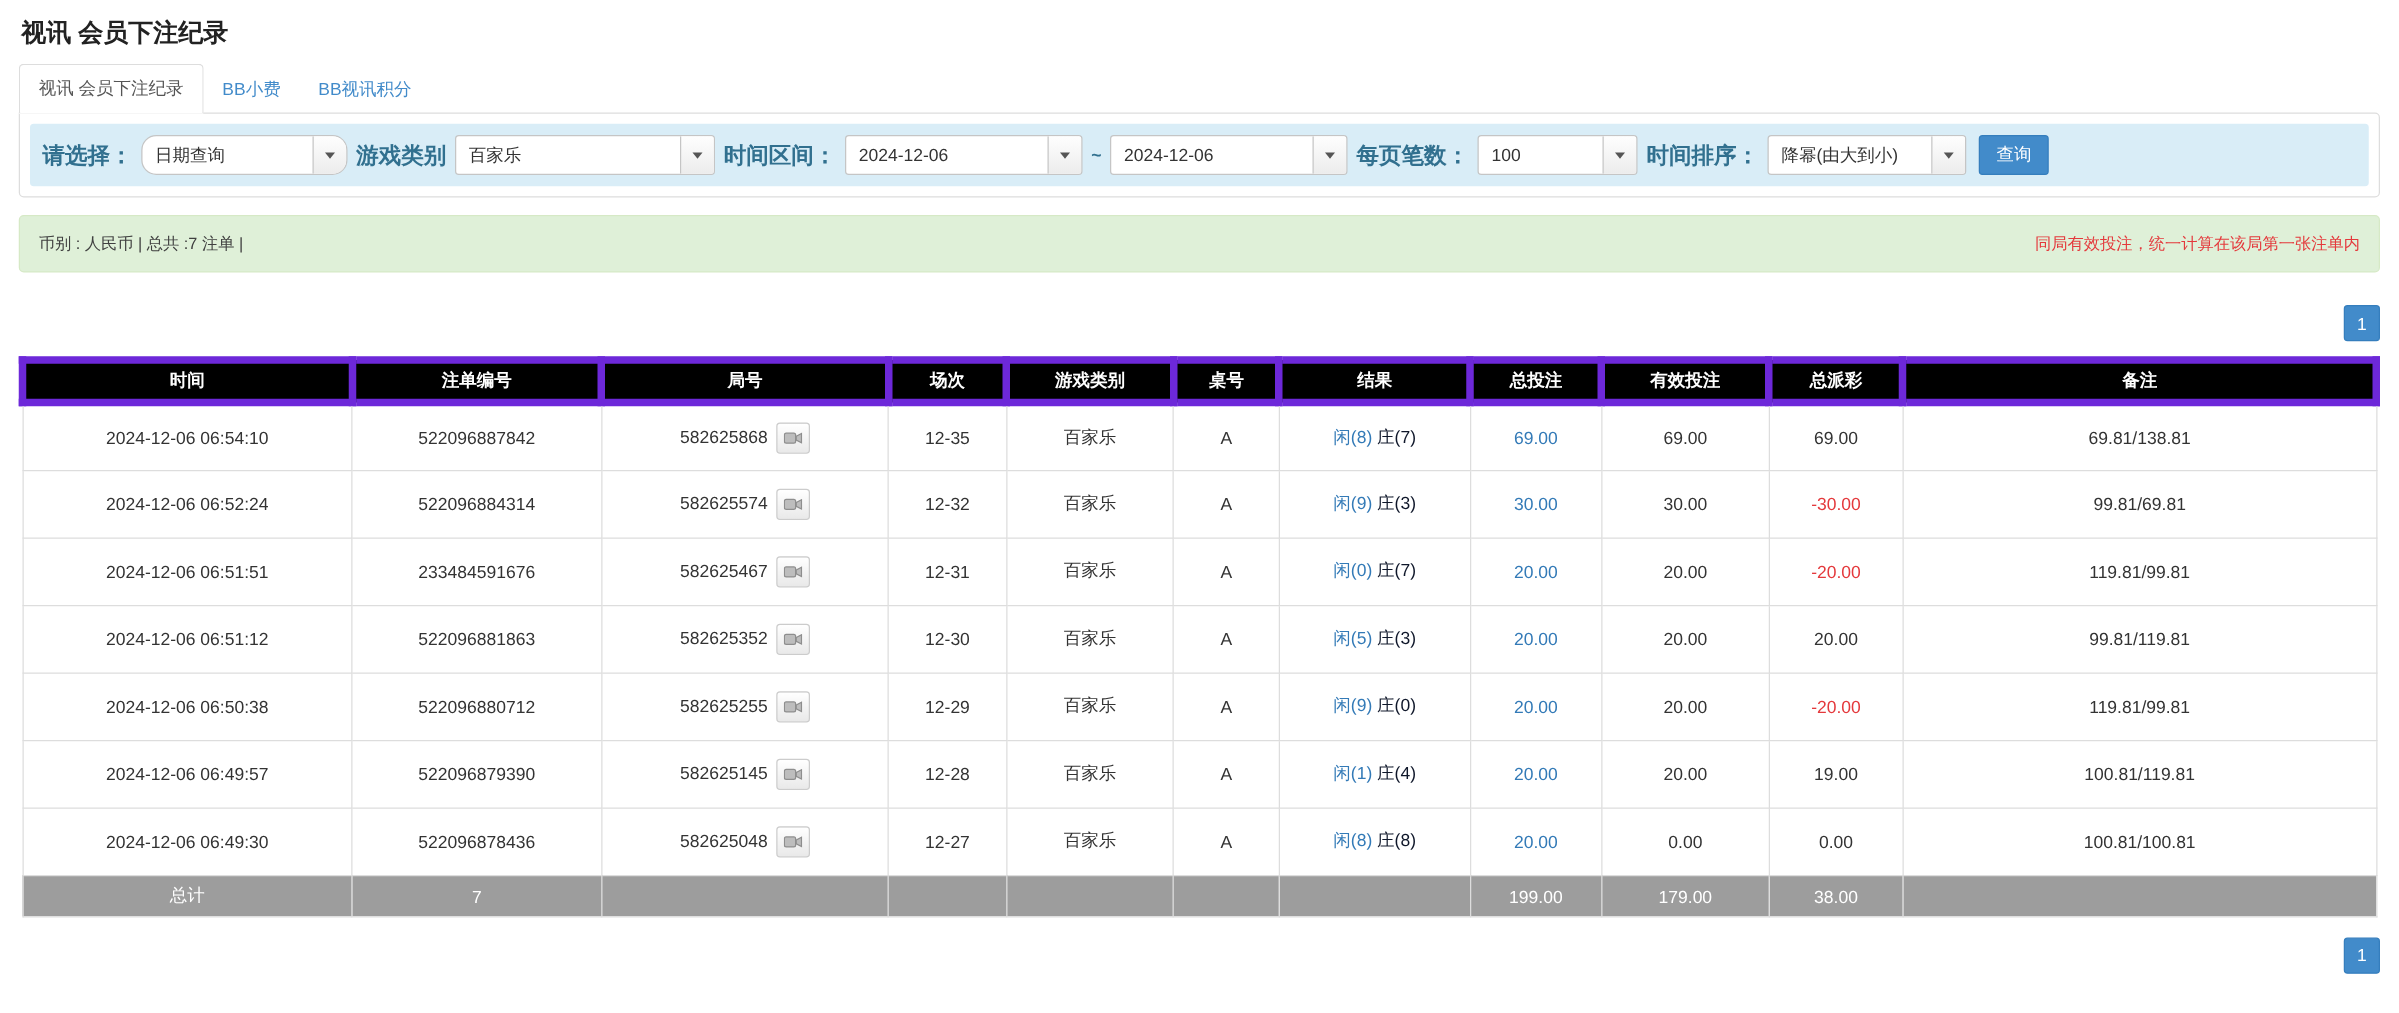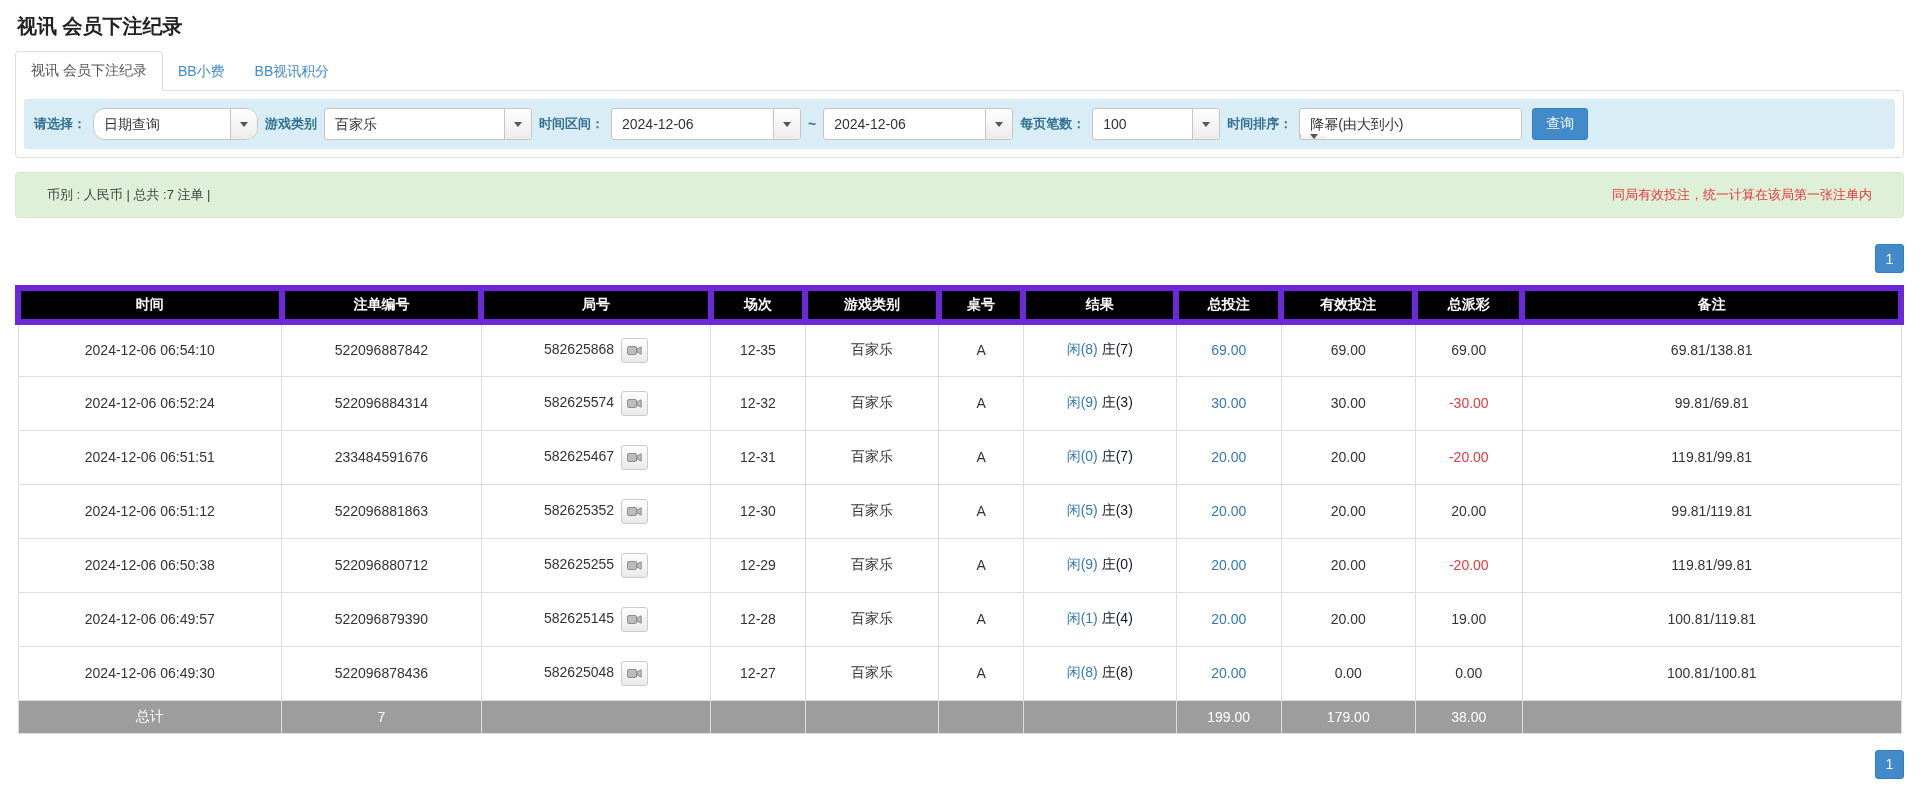--- a/index.html
+++ b/index.html
@@ -22,49 +22,49 @@
     border: 1px solid #ddd; border-bottom: 1px solid #fff;
     border-radius: 4px 4px 0 0;
   }
 
   
   .filter-wrap { border: 1px solid #ddd; border-radius: 0 4px 4px 4px; padding: 8px; position: relative; z-index: 1; }
   .filter-bar {
     background: #d9edf7; border-radius: 3px;
     padding: 9px 10px; display: flex; align-items: center; gap: 7px;
   }
-  .filter-label { color: #31708f; font-weight: bold; font-size: 13px; white-space: nowrap; }
+  .filter-label { color: #31708f; font-weight: bold; font-size: 18px; white-space: nowrap; }
   .tilde { color: #31708f; font-weight: bold; }
   .combo {
     display: inline-flex; align-items: stretch; height: 32px;
     background: #fff; border: 1px solid #c5c5c5; border-radius: 3px; overflow: hidden;
   }
   .combo-text { padding: 0 10px; line-height: 30px; font-size: 14px; color: #333; flex: 1; white-space: nowrap; overflow: hidden; }
   .combo-btn {
     width: 27px; border-left: 1px solid #c5c5c5; cursor: pointer;
     background: linear-gradient(#fefefe, #ececec);
     display: flex; align-items: center; justify-content: center;
   }
   .caret { width: 0; height: 0; border-left: 4px solid transparent; border-right: 4px solid transparent; border-top: 5px solid #555; }
   .w-query { width: 165px; border-radius: 12px; }
   .w-game { width: 208px; }
   .w-date { width: 190px; }
   .w-size { width: 128px; }
-  .w-sort { width: 223px; flex-direction: column; }
+  .w-sort { width: 159px; }
   .btn-query {
     height: 32px; padding: 0 13px; margin-left: 3px;
     background: #428bca; border: 1px solid #357ebd; border-radius: 3px;
     color: #fff; font-size: 14px; cursor: pointer;
     font-family: "Liberation Sans", "DejaVu Sans", sans-serif;
   }
 
   
   .summary-bar {
     margin-top: 14px; background: #dff0d8; border: 1px solid #d6e9c6; border-radius: 4px;
-    padding: 13px 31px; display: flex; justify-content: space-between; align-items: center;
+    padding: 13px 15px; display: flex; justify-content: space-between; align-items: center;
     font-size: 13px; color: #404040;
   }
   .summary-notice { color: #e4393c; font-size: 13px; }
 
   
   .pager-row { display: flex; justify-content: flex-end; }
   .pager-top { margin: 26px 0 12px; }
   .pager-bottom { margin-top: 16px; }
   .page-btn {
     min-width: 29px; height: 29px; padding: 0 6px;

